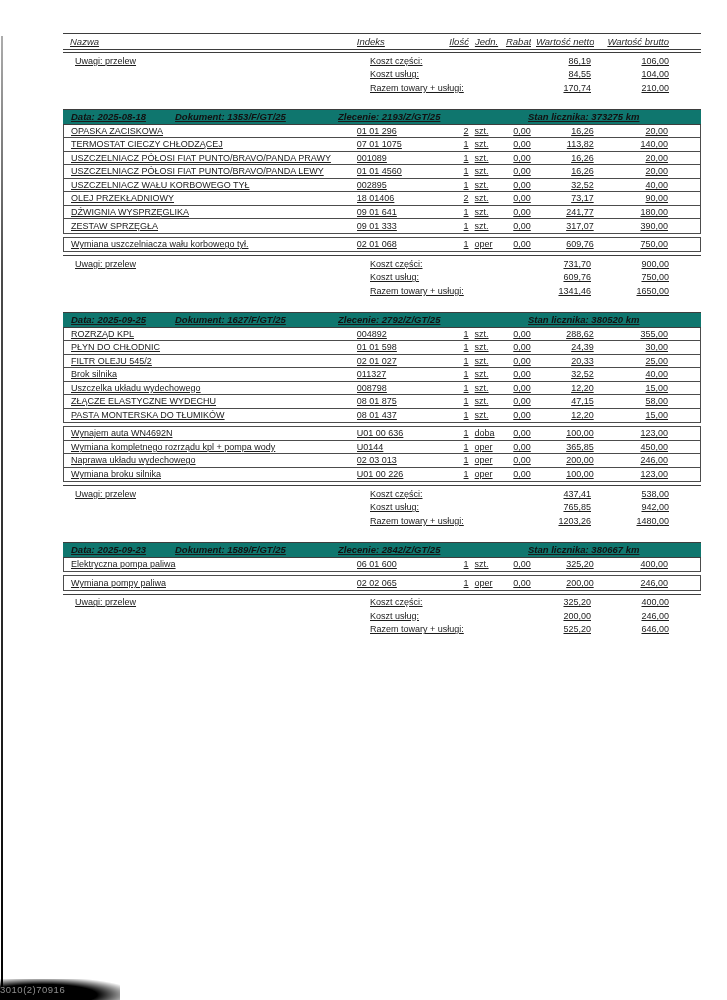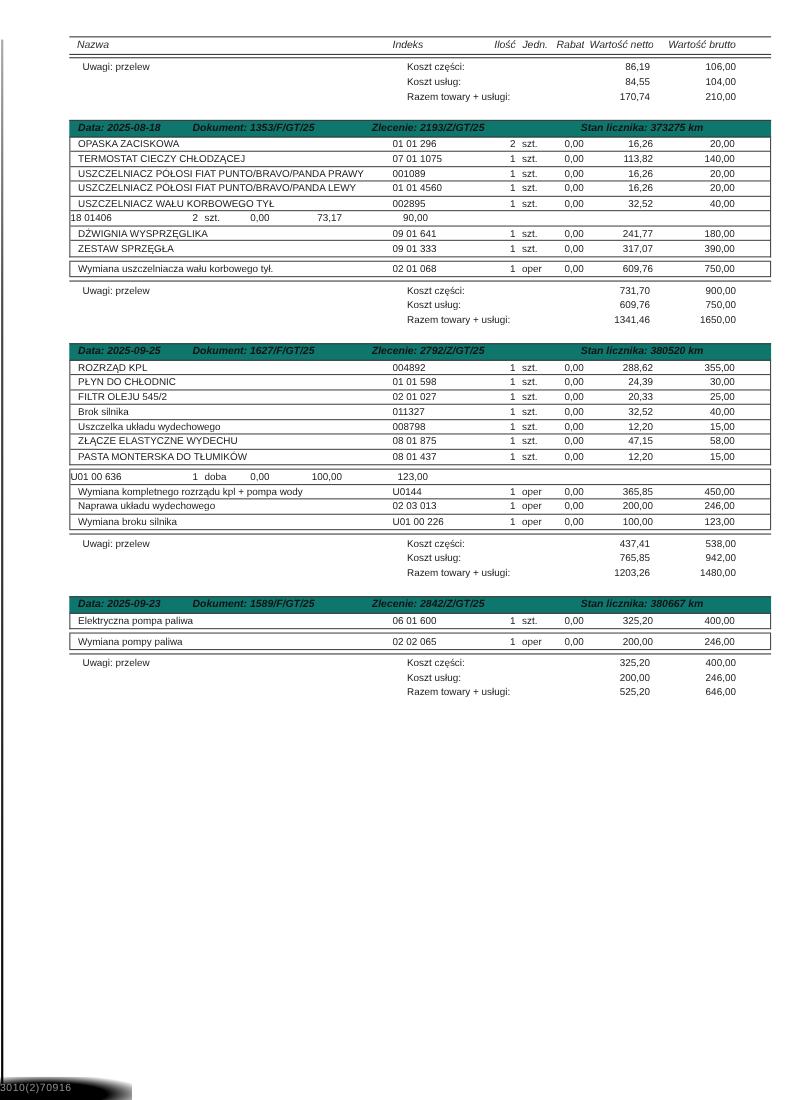--- a/index.html
+++ b/index.html
@@ -1,19 +1,19 @@
 <!DOCTYPE html>
 <html><head>
 <meta charset="utf-8">
 <style>
   *{box-sizing:border-box;margin:0;padding:0;}
   html,body{width:727px;height:1000px;}
   body{position:relative;background:#ffffff;font-family:"Liberation Sans",sans-serif;color:#1c1c1c;overflow:hidden;}
 
-  .content{position:absolute;left:63px;top:33px;width:638px;}
+  .content{position:absolute;left:63px;top:33px;width:638px;text-decoration:underline;}
 
   .c{display:block;white-space:nowrap;overflow:hidden;}
   .name{width:307px;padding-left:7px;}
   .idx{width:64px;}
   .qty{width:26px;text-align:right;margin-left:26px;}
   .unit{width:35px;padding-left:6px;}
   .rab{width:30px;text-align:right;}
   .net{width:66px;text-align:right;}
   .gross{width:110px;text-align:right;padding-right:32px;}
 
@@ -137,20 +137,21 @@
     <span class="c name">USZCZELNIACZ WAŁU KORBOWEGO TYŁ</span>
     <span class="c idx">002895</span>
     <span class="c qty">1</span>
     <span class="c unit">szt.</span>
     <span class="c rab">0,00</span>
     <span class="c net">32,52</span>
     <span class="c gross">40,00</span>
   </div>
 
   <div class="row">
+    <span class="c name">OLEJ PRZEKŁADNIOWY</span>
     <span class="c idx">18 01406</span>
     <span class="c qty">2</span>
     <span class="c unit">szt.</span>
     <span class="c rab">0,00</span>
     <span class="c net">73,17</span>
     <span class="c gross">90,00</span>
   </div>
 
   <div class="row">
     <span class="c name">DŹWIGNIA WYSPRZĘGLIKA</span>
@@ -282,20 +283,21 @@
     <span class="c idx">08 01 437</span>
     <span class="c qty">1</span>
     <span class="c unit">szt.</span>
     <span class="c rab">0,00</span>
     <span class="c net">12,20</span>
     <span class="c gross">15,00</span>
   </div>
 </div>
     <div class="tbl services">
   <div class="row">
+    <span class="c name">Wynajem auta WN4692N</span>
     <span class="c idx">U01 00 636</span>
     <span class="c qty">1</span>
     <span class="c unit">doba</span>
     <span class="c rab">0,00</span>
     <span class="c net">100,00</span>
     <span class="c gross">123,00</span>
   </div>
 
   <div class="row">
     <span class="c name">Wymiana kompletnego rozrządu kpl + pompa wody</span>

